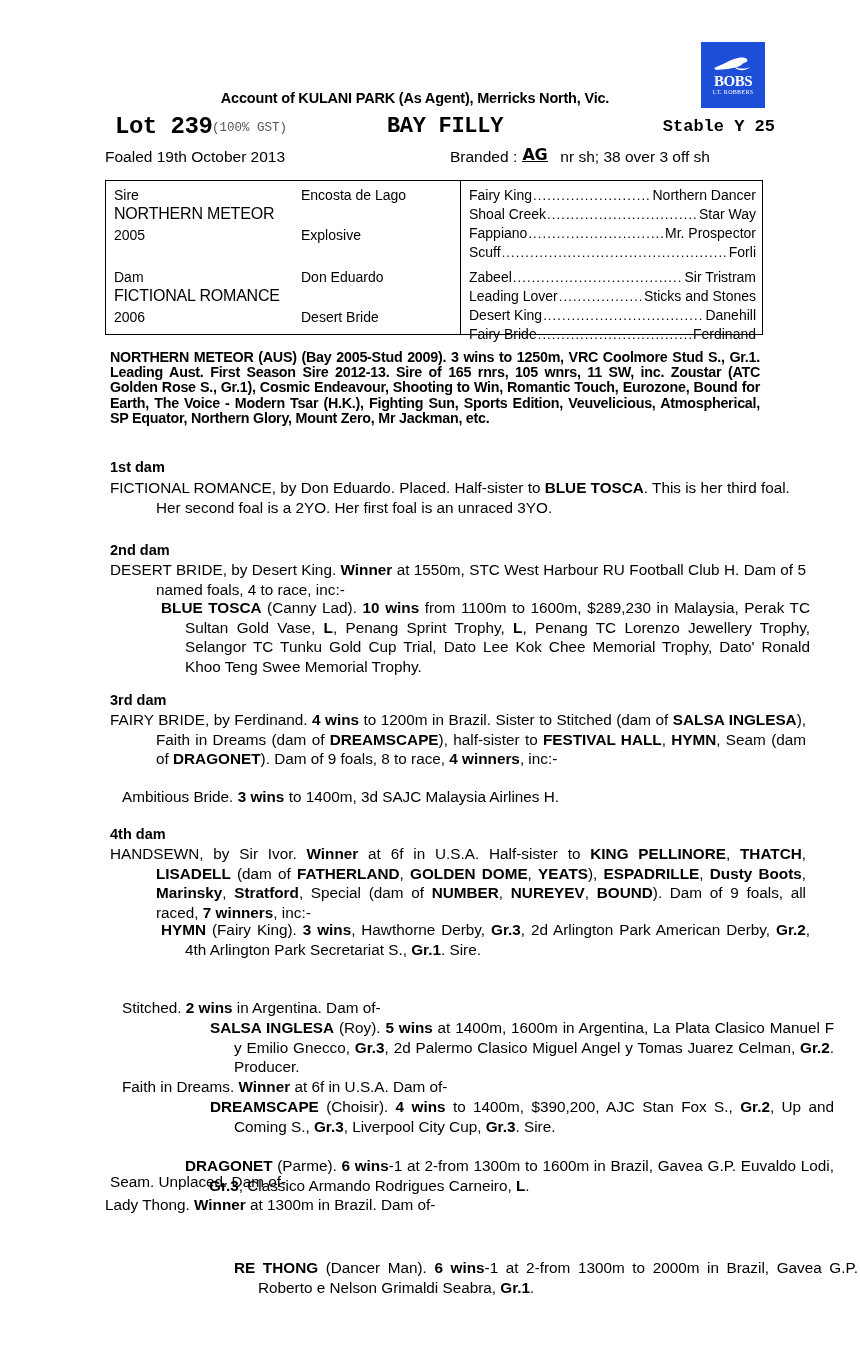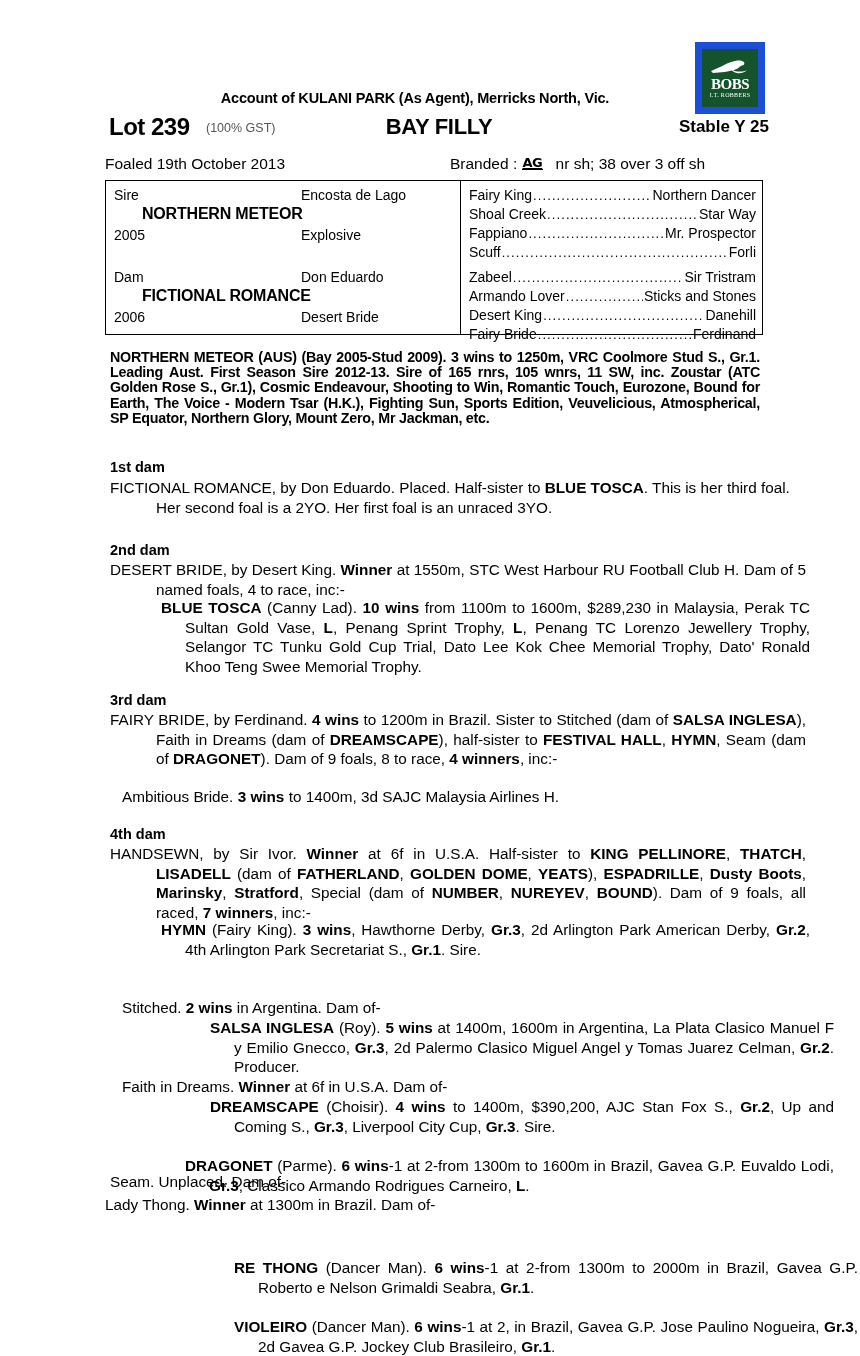--- a/index.html
+++ b/index.html
@@ -24,22 +24,22 @@
     height: 1356px;
   }
 
   
   .logo-box {
     position: absolute;
     right: 0px;
     top: 42px;
     width: 56px;
     height: 58px;
-    background: #14532d;
-    border: 7px solid #1d4ed8;
+    background: #1d4ed8;
+    border: 4px solid #1d4ed8;
     overflow: hidden;
   }
   .logo-bird {
     position: absolute;
     left: 7px;
     top: 9px;
     width: 42px;
     height: 20px;
   }
   .logo-word {
@@ -76,24 +76,25 @@
     width: 620px;
     text-align: center;
     font-size: 14.5px;
     font-weight: bold;
     letter-spacing: -0.2px;
     white-space: nowrap;
   }
 
   .title-row {
     position: absolute;
-    left: 4px;
+    left: 10px;
     top: 113px;
     width: 660px;
     height: 30px;
+    font-family: Liberation Mono, monospace;
   }
   .lot-no {
     position: absolute;
     left: 0;
     top: 0;
     font-size: 24px;
     font-weight: bold;
     letter-spacing: -0.5px;
   }
   .gst {
@@ -121,37 +122,36 @@
     font-weight: bold;
   }
 
   .foaled-row {
     position: absolute;
     left: 0;
     top: 148px;
     width: 660px;
     height: 22px;
     font-size: 15.5px;
-    margin-top: 7px;
   }
   .foaled {
     position: absolute;
     left: 0;
     top: 0;
   }
   .branded {
     position: absolute;
     left: 345px;
     top: 0;
     white-space: nowrap;
   }
   .brand-mark {
     display: inline-block;
     font-family: "DejaVu Sans", sans-serif;
-    font-size: 13px;
+    font-size: 16px;
     font-weight: bold;
     border-bottom: 1.6px solid #000;
     line-height: 12px;
     padding: 0 1px;
     transform: translateY(-2px);
     letter-spacing: -0.5px;
     text-decoration: underline;
   }
   .brand-rest {
     margin-left: 8px;
@@ -185,21 +185,21 @@
     left: 355px; top: 0;
     right: 0; height: 100%;
   }
   .ped-cell {
     position: absolute;
     font-size: 14px;
     white-space: nowrap;
   }
   .ped-label  { left: 8px; }
   .ped-gp     { left: 195px; }
-  .ped-bold   { left: 8px; font-size: 16px; font-weight: bold; letter-spacing: -0.2px; margin-left: 28px; }
+  .ped-bold   { left: 8px; font-size: 16px; font-weight: normal; letter-spacing: -0.2px; }
 
   .ped-r-row {
     position: absolute;
     left: 8px;
     right: 6px;
     font-size: 14px;
     display: flex;
     align-items: baseline;
     white-space: nowrap;
     text-align: right;
@@ -324,21 +324,21 @@
         <span class="nm">Scuff</span>
         <span class="dots">........................................................</span>
         <span class="tail">Forli</span>
       </div>
       <div class="ped-r-row" style="top:88px">
         <span class="nm">Zabeel</span>
         <span class="dots">........................................................</span>
         <span class="tail">Sir Tristram</span>
       </div>
       <div class="ped-r-row" style="top:107px">
-        <span class="nm">Armando Lover</span>
+        <span class="nm">Leading Lover</span>
         <span class="dots">........................................................</span>
         <span class="tail">Sticks and Stones</span>
       </div>
       <div class="ped-r-row" style="top:126px">
         <span class="nm">Desert King</span>
         <span class="dots">........................................................</span>
         <span class="tail">Danehill</span>
       </div>
       <div class="ped-r-row" style="top:145px">
         <span class="nm">Fairy Bride</span>
@@ -376,15 +376,14 @@
   <div class="blk hang3" style="left:55px; top:1097px; width:600px;"><b>DREAMSCAPE</b><span> (Choisir). </span><b>4 wins</b><span> to 1400m, $390,200, AJC Stan Fox S., </span><b>Gr.2</b><span>, Up and Coming S., </span><b>Gr.3</b><span>, Liverpool City Cup, </span><b>Gr.3</b><span>. Sire.</span></div>
 
   <div class="blk nojust" style="left:5px; top:1136px; width:650px;margin-top:36px;">Seam. Unplaced. Dam of-</div>
 
   <div class="blk hang3" style="left:30px; top:1156px; width:625px;"><b>DRAGONET</b><span> (Parme). </span><b>6 wins</b><span>-1 at 2-from 1300m to 1600m in Brazil, Gavea G.P. Euvaldo Lodi, </span><b>Gr.3</b><span>, Classico Armando Rodrigues Carneiro, </span><b>L</b><span>.</span></div>
 
   <div class="blk nojust" style="left:0; top:1195px; width:638px;"><span>Lady Thong. </span><b>Winner</b><span> at 1300m in Brazil. Dam of-</span></div>
 
   <div class="blk hang4" style="left:55px; top:1215px; width:600px;"><b>RE THONG</b><span> (Dancer Man). </span><b>6 wins</b><span>-1 at 2-from 1300m to 2000m in Brazil, Gavea G.P. Roberto e Nelson Grimaldi Seabra, </span><b>Gr.1</b><span>.</span></div>
 
-  <div class="blk hang4" style="left:55px; top:1274px; width:600px;"><b>VIOLEIRO</b><span> (Dancer Man). </span><b>6 wins</b><span>-1 at 2, in Brazil, Gavea G.P. Jose Paulino Nogueira, </span><b>Gr.3</b><span>, 2d Gavea G.P. Jockey Club Brasileiro, </span><b>Gr.1</b><span>.</span></div>
 
 </div>
 
 </body></html>

